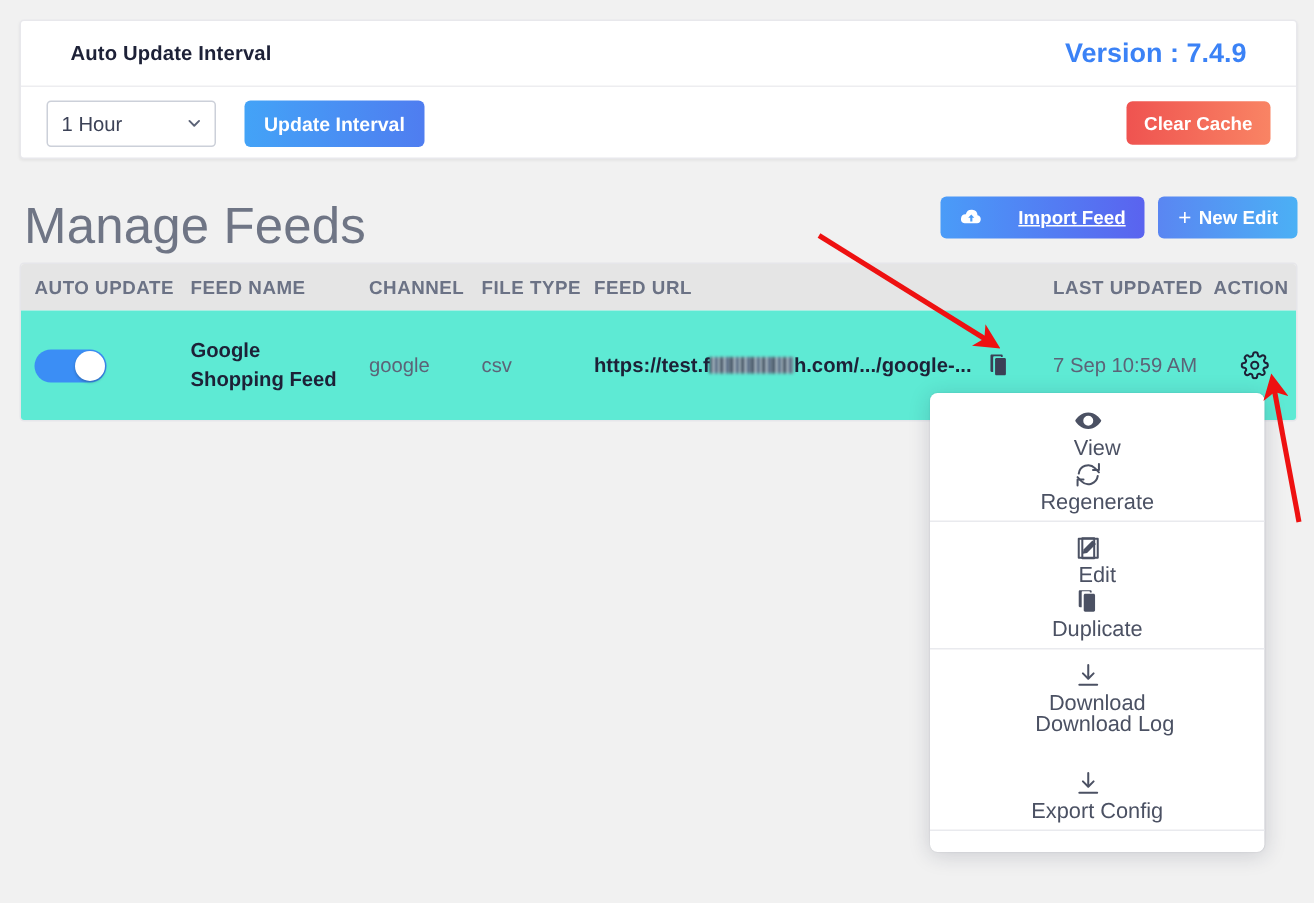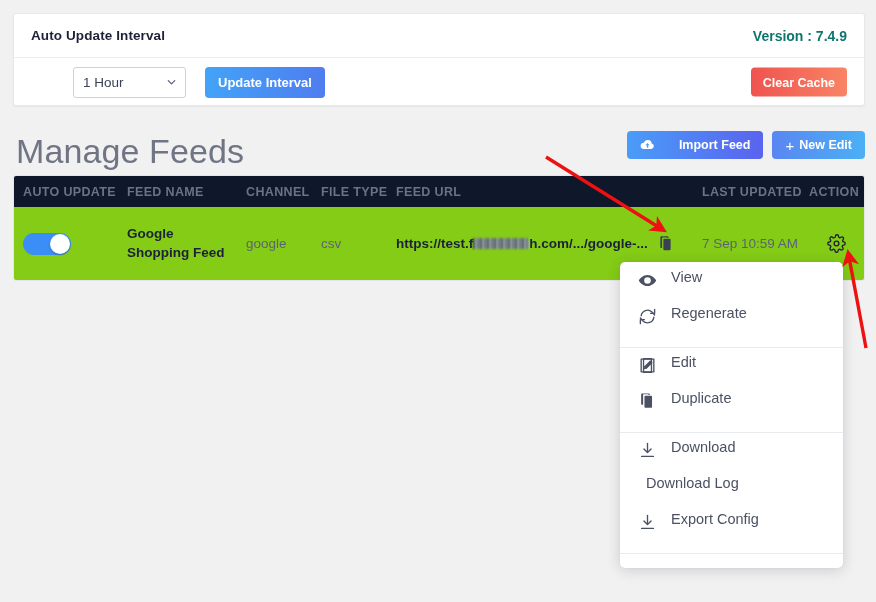--- a/index.html
+++ b/index.html
@@ -18,39 +18,39 @@
     width: 852px; height: 93px;
     background: #ffffff;
     border: 1px solid #e8e8ec;
     border-radius: 3px;
     box-shadow: 0 1px 2px rgba(0,0,0,0.05);
   }
   .top-card-head {
     position: relative;
     height: 44px;
     border-bottom: 1px solid #ededf0;
-    padding: 0 17px;
+    padding: 0 33px;
     display: flex; align-items: center;
     justify-content: space-between;
   }
   .top-card-title {
     font-size: 13.5px; font-weight: bold; color: #1d2137;
     letter-spacing: 0.1px;
   }
   .version-label {
-    font-size: 14px; font-weight: bold; color: #0f766e;
+    font-size: 18px; font-weight: bold; color: #3b82f6;
   }
   .top-card-body {
     position: relative;
     height: 48px;
     padding: 0 17px;
     display: flex; align-items: center;
   }
 
-  .select-wrap { position: relative; margin-left: 42px; }
+  .select-wrap { position: relative; }
   select.interval-select {
     -webkit-appearance: none; appearance: none;
     width: 113px; height: 31px;
     padding: 0 26px 0 9px;
     font-family: "Liberation Sans", sans-serif;
     font-size: 13.5px;
     color: #3c4257;
     background: #ffffff;
     border: 1px solid #ccd0d9;
     border-radius: 3px;
@@ -100,20 +100,21 @@
   }
   .head-actions {
     position: absolute; right: 0; top: 5px;
     display: flex; gap: 9px;
   }
   .btn-import {
     height: 28px; padding: 0 13px;
     font-size: 12.5px;
     background: linear-gradient(to right, #4a9cf8 0%, #5a63ef 100%);
     gap: 24px;
+    text-decoration: underline;
   }
   .btn-new {
     height: 28px; padding: 0 13px;
     font-size: 12.5px;
     background: linear-gradient(to right, #5a86f2 0%, #4bb0f5 100%);
     gap: 5px;
   }
   .btn svg { display: block; }
   .plus-glyph { font-size: 15px; font-weight: normal; line-height: 1; }
 
@@ -122,42 +123,42 @@
     position: absolute;
     left: 13px; top: 175px;
     width: 852px; height: 106px;
     background: #ffffff;
     border: 1px solid #e6e6ea;
     border-radius: 3px;
     overflow: hidden;
   }
   .thead {
     height: 31px;
-    background: #0f172a;
+    background: #e5e5e5;
     position: relative;
   }
   .th {
     position: absolute; top: 0; height: 31px;
     display: flex; align-items: center;
     font-size: 12.5px; font-weight: bold;
     color: #6b7285; letter-spacing: 0.35px;
     white-space: nowrap;
   }
   .th-auto      { left: 9px; }
   .th-name      { left: 113px; }
   .th-channel   { left: 232px; }
   .th-filetype  { left: 307px; }
   .th-url       { left: 382px; }
   .th-updated   { left: 688px; }
   .th-action    { left: 795px; }
 
   .trow {
     position: relative;
     height: 73px;
-    background: #84cc16;
+    background: #5eead4;
   }
   .cell {
     position: absolute;
     display: flex; align-items: center;
     height: 73px;
     font-size: 13.5px;
     color: #2d3347;
     white-space: nowrap;
   }
   .c-toggle   { left: 9px; }
@@ -208,26 +209,27 @@
     position: absolute;
     left: 620px; top: 262px;
     width: 223px;
     background: #ffffff;
     border-radius: 5px;
     box-shadow: 0 2px 14px rgba(30,35,60,0.18), 0 0 1px rgba(30,35,60,0.15);
     padding: 7px 0 8px 0;
     z-index: 20;
   }
   .menu-item {
-    display: flex; align-items: flex-start;
+    display: flex; align-items: center;
     height: 36px;
     padding: 0 16px;
     font-size: 14.5px;
     color: #4b5163;
     cursor: pointer;
+    flex-direction: column;
   }
   .menu-ico {
     width: 22px; height: 22px;
     margin-right: 13px;
     display: flex; align-items: center; justify-content: center;
     flex: 0 0 22px;
   }
   .menu-item.noicon { padding-left: 26px; }
   .menu-sep {
     height: 1px; background: #e9eaee;

